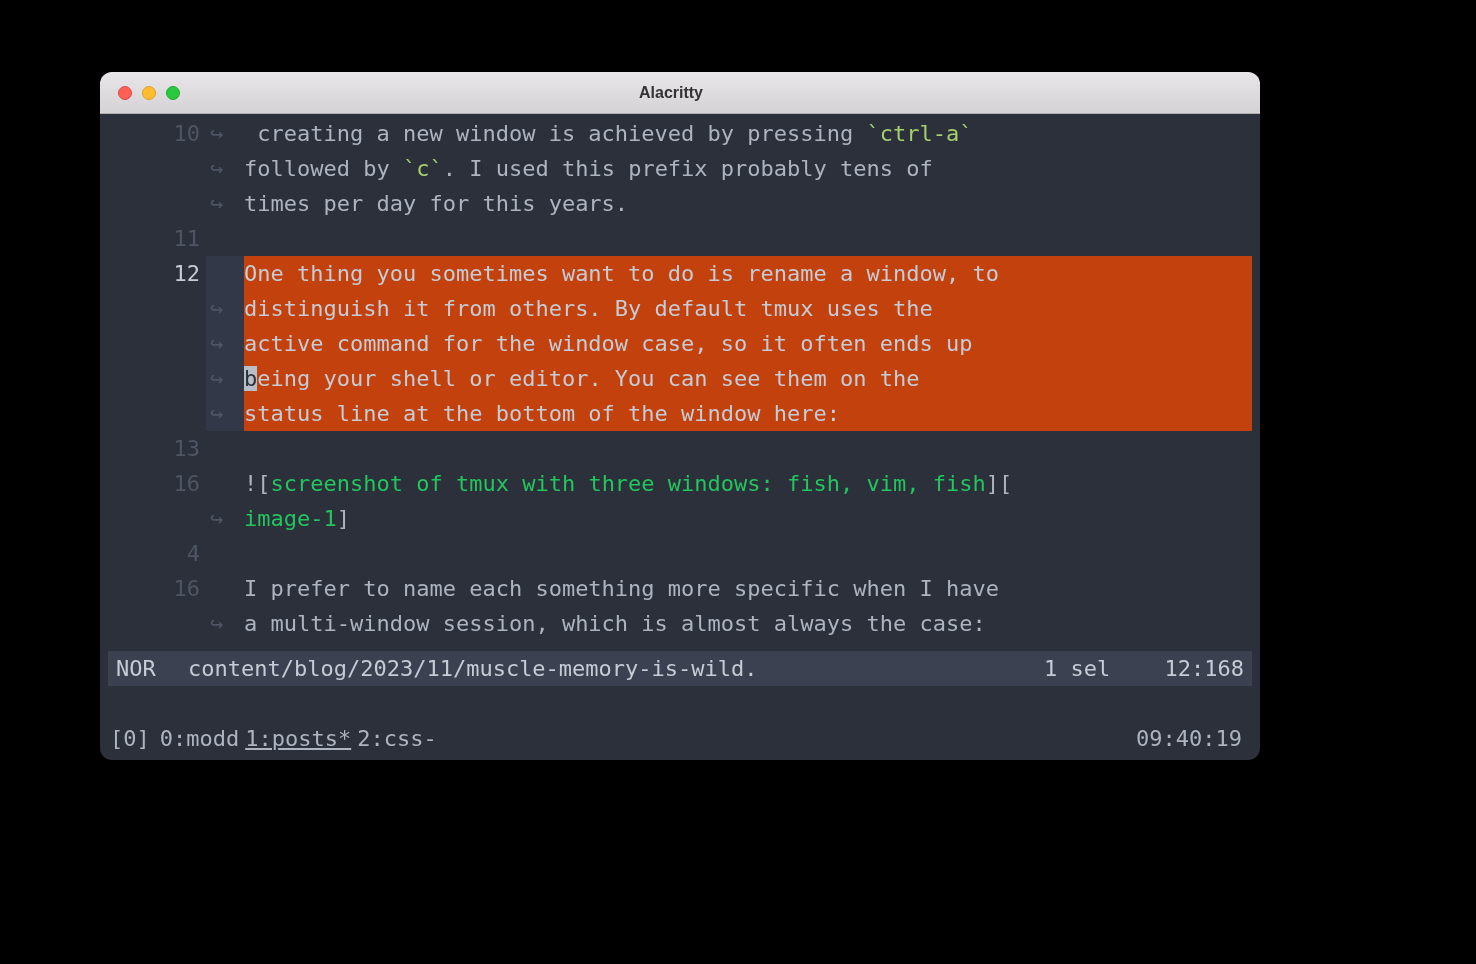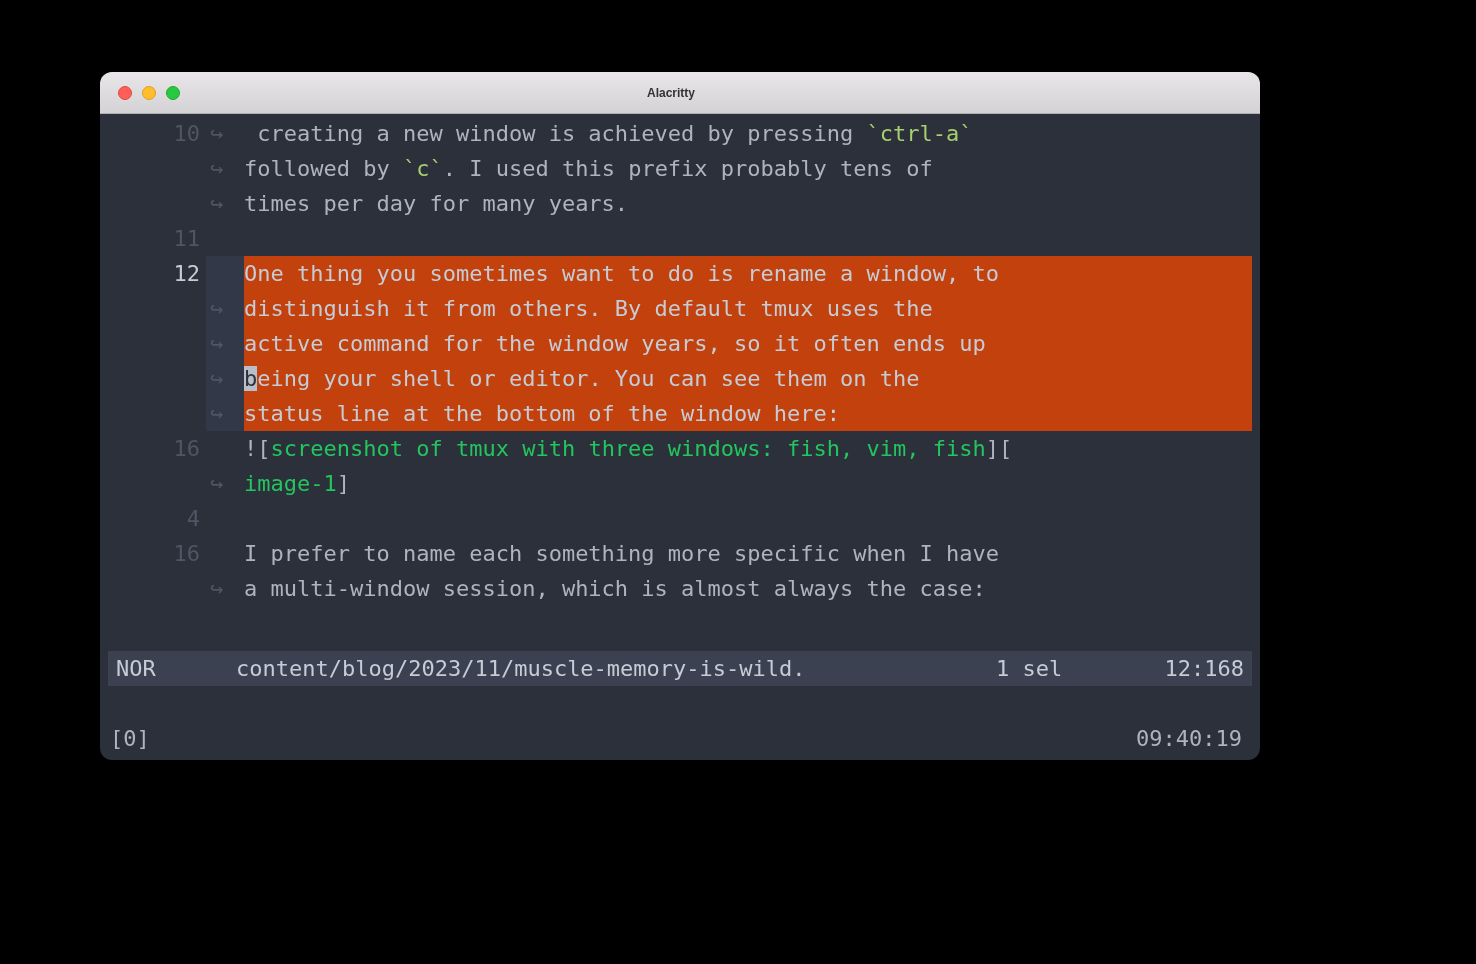--- a/index.html
+++ b/index.html
@@ -42,21 +42,21 @@
     border-radius: 50%;
   }
   .tl.red    { background:#ff5f57; border:1px solid #e24640; }
   .tl.yellow { background:#febc2e; border:1px solid #dfa023; }
   .tl.green  { background:#28c840; border:1px solid #1dad2b; }
   .title {
     position:absolute;
     left:0; right:18px;
     text-align:center;
     font-family: -apple-system, "Helvetica Neue", sans-serif;
-    font-size: 12px;
+    font-size: 16px;
     font-weight: 600;
     color:#333;
   }
   .terminal {
     flex:1;
     padding: 2px 8px 0 8px;
     font-size: 22px;
     line-height: 35px;
     color:#adb4c0;
     display:flex;
@@ -98,21 +98,20 @@
     background:#b9bfc9;
     color:#2b303b;
   }
   .statusline {
     display:flex;
     background:#3b4150;
     color:#c6ccd6;
     font-size:22px;
     line-height:35px;
     padding: 0 8px;
-    gap: 48px;
   }
   .status-mode { width: 72px; }
   .status-file { flex:1; }
   .status-sel  { width: 100px; }
   .status-pos  { width: 100px; text-align:right; }
   .spacer { height:35px; }
   .tmuxbar {
     display:flex;
     font-size:22px;
     line-height:35px;
@@ -135,42 +134,48 @@
       <div class="tl yellow"></div>
       <div class="tl green"></div>
     </div>
     <div class="title">Alacritty</div>
   </div>
 
   <div class="terminal">
     <div class="editor" id="editor">
         <div class="row"><div class="gutter">10</div><div class="wrapmark">↪</div><div class="text"><span> creating a new window is achieved by pressing </span><span class="code">`ctrl-a`</span></div></div>
         <div class="row"><div class="gutter"></div><div class="wrapmark">↪</div><div class="text"><span>followed by </span><span class="code">`c`</span><span>. I used this prefix probably tens of</span></div></div>
-        <div class="row"><div class="gutter"></div><div class="wrapmark">↪</div><div class="text"><span>times per day for many years.</span></div></div>
+        <div class="row"><div class="gutter"></div><div class="wrapmark">↪</div><div class="text"><span>times per day for this years.</span></div></div>
         <div class="row"><div class="gutter">11</div><div class="wrapmark"></div><div class="text"><span></span></div></div>
         <div class="row hl"><div class="gutter active">12</div><div class="wrapmark"></div><div class="text"><span>One thing you sometimes want to do is rename a window, to</span></div></div>
         <div class="row hl"><div class="gutter"></div><div class="wrapmark">↪</div><div class="text"><span>distinguish it from others. By default tmux uses the</span></div></div>
-        <div class="row hl"><div class="gutter"></div><div class="wrapmark">↪</div><div class="text"><span>active command for the window years, so it often ends up</span></div></div>
+        <div class="row hl"><div class="gutter"></div><div class="wrapmark">↪</div><div class="text"><span>active command for the window case, so it often ends up</span></div></div>
         <div class="row hl"><div class="gutter"></div><div class="wrapmark">↪</div><div class="text"><span class="cursor">b</span><span>eing your shell or editor. You can see them on the</span></div></div>
         <div class="row hl"><div class="gutter"></div><div class="wrapmark">↪</div><div class="text"><span>status line at the bottom of the window here:</span></div></div>
+        <div class="row"><div class="gutter">13</div><div class="wrapmark"></div><div class="text"><span></span></div></div>
         <div class="row"><div class="gutter">16</div><div class="wrapmark"></div><div class="text"><span class="link-bracket">![</span><span class="link-text">screenshot of tmux with three windows: fish, vim, fish</span><span class="link-bracket">][</span></div></div>
         <div class="row"><div class="gutter"></div><div class="wrapmark">↪</div><div class="text"><span class="link-text">image-1</span><span class="link-bracket">]</span></div></div>
         <div class="row"><div class="gutter">4</div><div class="wrapmark"></div><div class="text"><span></span></div></div>
         <div class="row"><div class="gutter">16</div><div class="wrapmark"></div><div class="text"><span>I prefer to name each something more specific when I have</span></div></div>
         <div class="row"><div class="gutter"></div><div class="wrapmark">↪</div><div class="text"><span>a multi-window session, which is almost always the case:</span></div></div>
       </div>
 
     <div class="statusline">
       <div class="status-mode">NOR</div>
       <div class="status-file">content/blog/2023/11/muscle-memory-is-wild.</div>
       <div class="status-sel">1 sel</div>
       <div class="status-pos">12:168</div>
     </div>
 
     <div class="spacer"></div>
 
     <div class="tmuxbar">
       <div class="tmux-session">[0]</div>
+      <div id="tmux-windows" style="display:flex;">
+          <div class="tmux-win">0:modd </div>
+          <div class="tmux-win active">1:posts* </div>
+          <div class="tmux-win">2:css- </div>
+        </div>
       <div class="tmux-fill"></div>
       <div class="tmux-clock">09:40:19</div>
     </div>
   </div>
 </div>
 
 </body></html>

